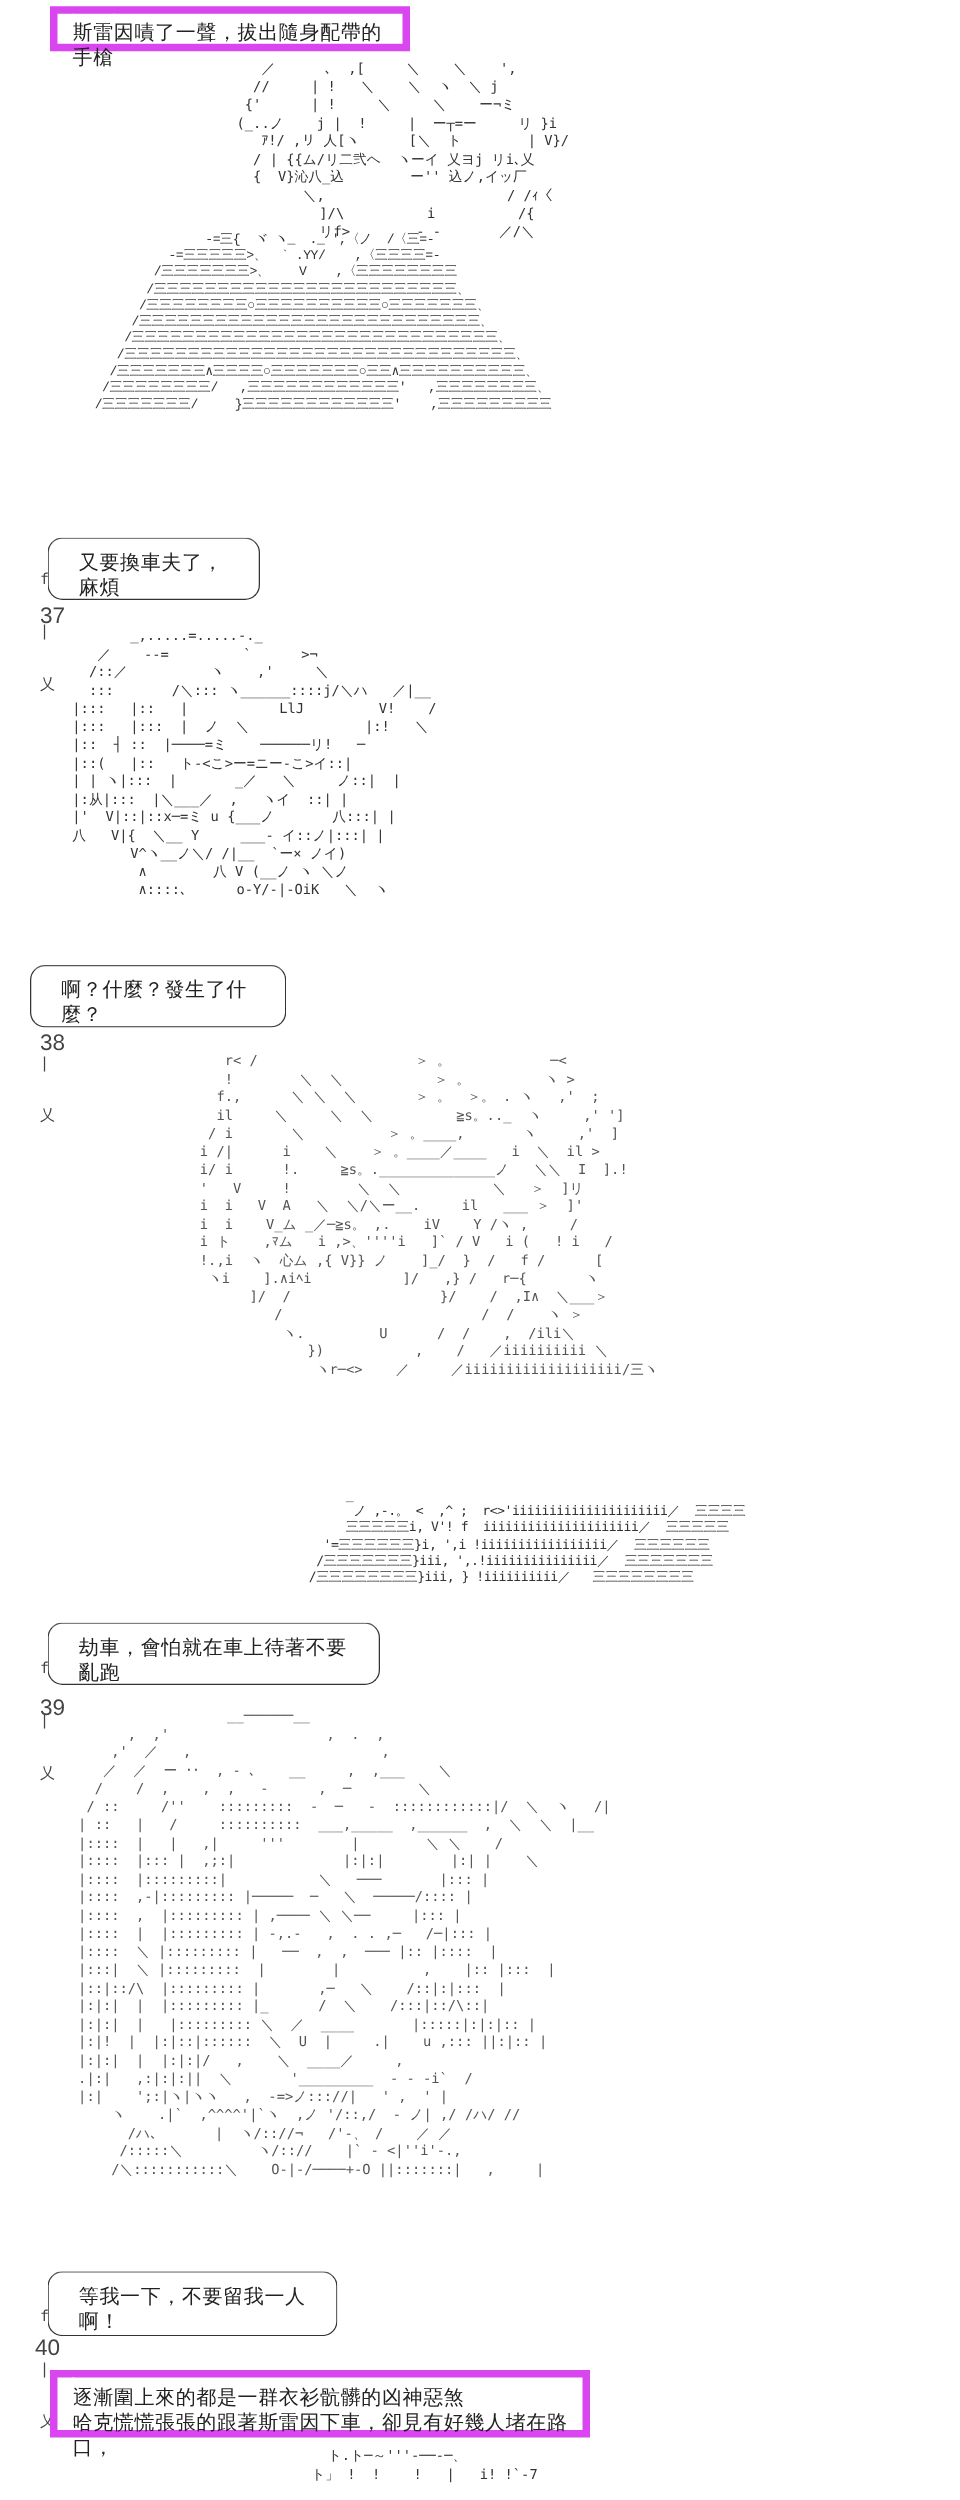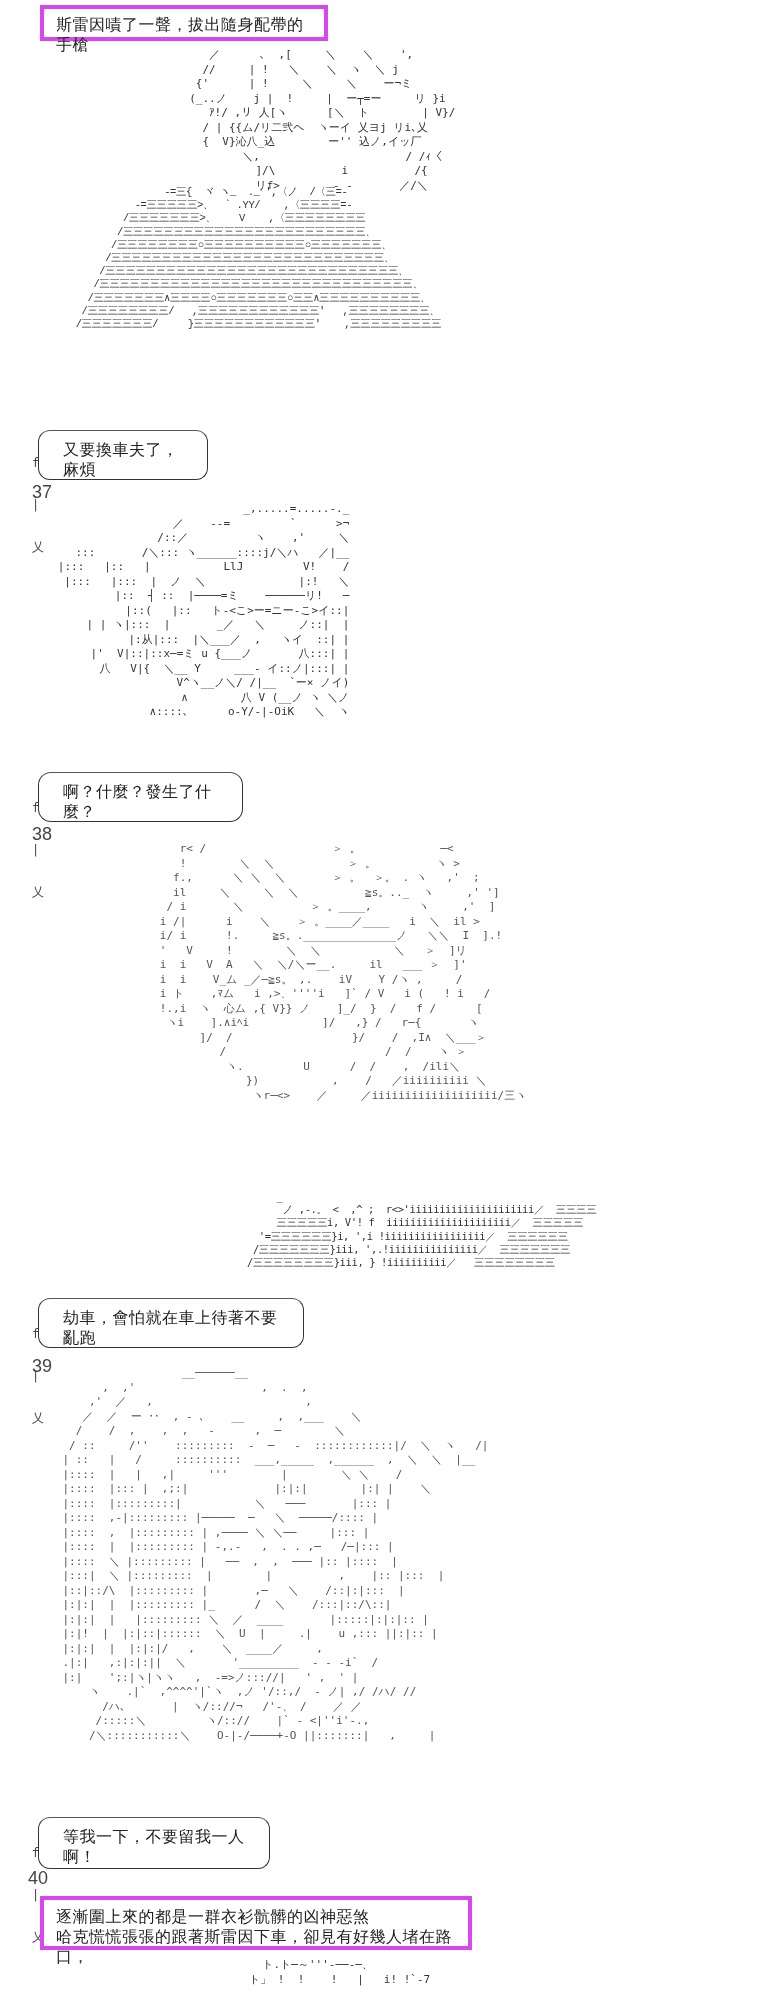--- a/index.html
+++ b/index.html
@@ -1,19 +1,19 @@
 <!DOCTYPE html>
 <html><head>
 <meta charset="utf-8">
 <style>
   html, body { margin: 0; padding: 0; background: #ffffff; }
   body { width: 768px; height: 2000px; position: relative; overflow: hidden;
          font-family: "DejaVu Sans", sans-serif; color: #222; }
   .narration {
-    position: absolute; border: 4px solid #d946ef; background: #fff;
+    position: absolute; border: 6px solid #d946ef; background: #fff;
     font-size: 16px; line-height: 20px; padding: 6px 10px 6px 12px;
     box-sizing: border-box; color: #222; letter-spacing: 0.5px; font-family: Liberation Serif, serif;
   }
   .narration::before, .narration::after {
     content: ""; position: absolute; top: 0; bottom: 0; width: 1px;
     border-left: 1px dashed #fff;
   }
   .bubble {
     position: absolute; border: 1.5px solid #333; border-radius: 12px;
     background: #fff; font-size: 16px; line-height: 20px;
@@ -69,42 +69,42 @@
 <div class="bubble-tail" style="left:32px; top:428px;">
   <div>f</div>
   <div>|</div>
   <div>乂</div>
 </div>
 <div class="bubble" style="left:38px; top:430px; width:170px; height:50px;">
   <span>又要換車夫了，麻煩</span>
 </div>
 <div class="panel-num" style="left:32px; top:482px;">37</div>
 
-<pre class="aa" style="left:38px; top:502px;text-align:right;">          _,.....=.....-._
+<pre class="aa" style="left:38px; top:502px;">          _,.....=.....-._
       ／    --=         `      &gt;¬
      /::／          ヽ    ,'     ＼
      :::       /＼::: ヽ______::::j/＼ハ   ／|__
    |:::   |::   |           LlJ         V!    /
    |:::   |:::  |  ノ  ＼              |:!   ＼
    |::  ┤ ::  |────=ミ    ──────リ!   ─
    |::(   |::   ト-&lt;こ&gt;ー=ニー-こ&gt;イ::|
    | | ヽ|:::  |       _／   ＼     ノ::|  |
    |:从|:::  |＼___／  ,   ヽイ  ::| |
    |'  V|::|::x─=ミ u {___ノ       八:::| |
    八   V|{  ＼__ Y     ___- イ::ノ|:::| |
           V^ヽ__ノ＼/ /|__  `ー× ノイ)
            ∧        八 V (__ノ ヽ ＼ノ
            ∧::::､      o-Y/-|-OiK   ＼  ヽ</pre>
 
 <div class="bubble-tail" style="left:32px; top:773px;">
   <div>f</div>
   <div>|</div>
   <div>乂</div>
 </div>
-<div class="bubble" style="left:38px; top:772px; width:205px; height:50px;border-radius:13px;">
+<div class="bubble" style="left:24px; top:772px; width:205px; height:50px;">
   <span>啊？什麼？發生了什麼？</span>
 </div>
 <div class="panel-num" style="left:32px; top:824px;">38</div>
 
 <pre class="aa light" style="left:140px; top:842px;">      r&lt; /                   ＞ 。            ─&lt;
       !        ＼  ＼           ＞ 。         ヽ &gt;
      f.,      ＼ ＼  ＼       ＞ 。  ＞。 . ヽ   ,'  ;
      il     ＼     ＼  ＼          ≧s。.._  ヽ     ,' ']
     / i       ＼          ＞ 。____,       ヽ     ,'  ]
    i /|      i    ＼    ＞ 。____／____   i  ＼  il &gt;

